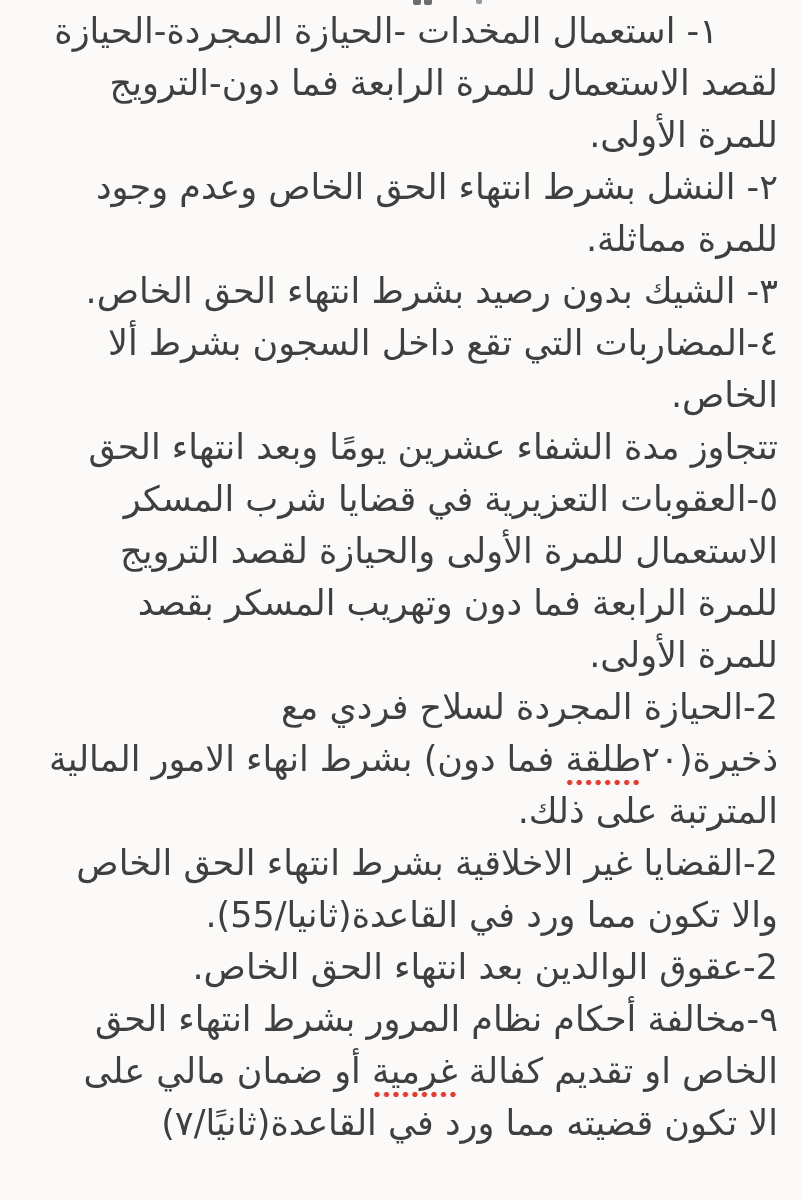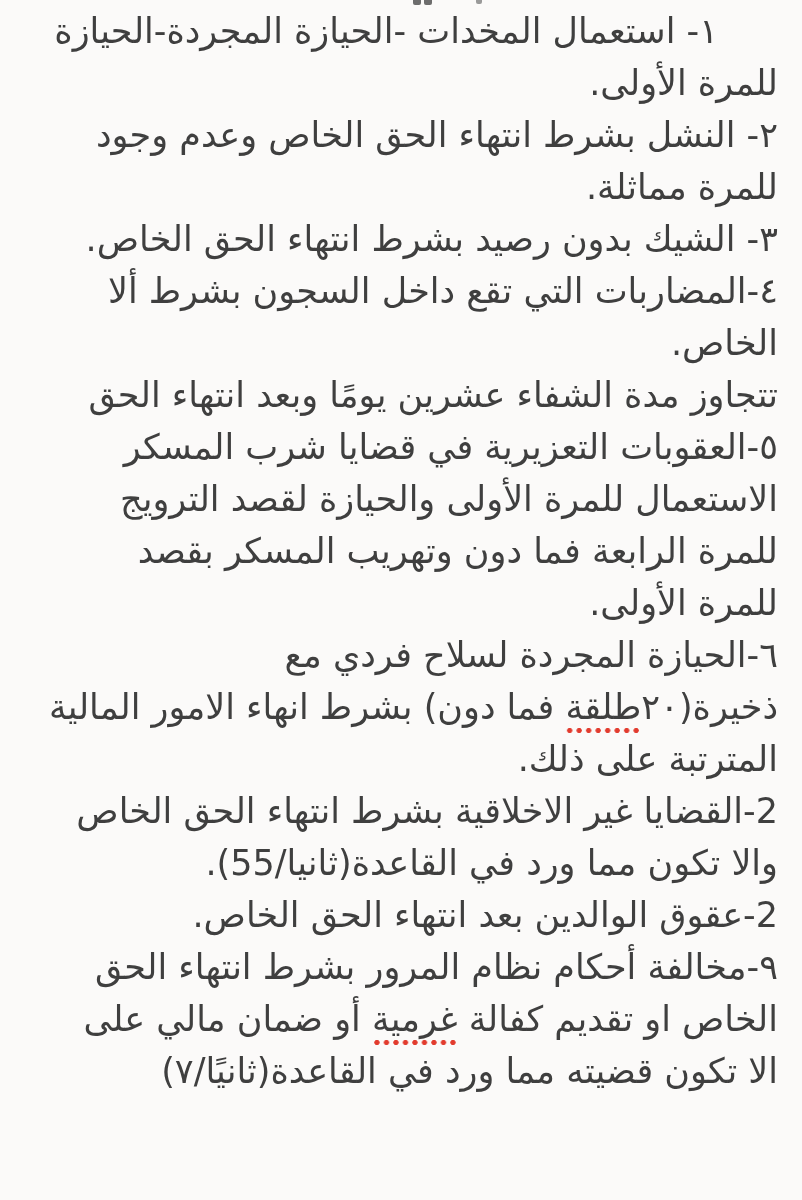--- a/index.html
+++ b/index.html
@@ -66,32 +66,33 @@
 <div class="page">
 
   <div class="remnant">
     <span class="m1"></span>
     <span class="m2"></span>
     <span class="m3"></span>
   </div>
 
   <div class="doc">
     <div class="line indent-first">١- استعمال المخدات -الحيازة المجردة-الحيازة</div>
+    <div class="line">لقصد الاستعمال للمرة الرابعة فما دون-الترويج</div>
     <div class="line">للمرة الأولى.</div>
     <div class="line">٢- النشل بشرط انتهاء الحق الخاص وعدم وجود</div>
     <div class="line">للمرة مماثلة.</div>
     <div class="line">٣- الشيك بدون رصيد بشرط انتهاء الحق الخاص.</div>
     <div class="line">٤-المضاربات التي تقع داخل السجون بشرط ألا</div>
     <div class="line">الخاص.</div>
     <div class="line">تتجاوز مدة الشفاء عشرين يومًا وبعد انتهاء الحق</div>
     <div class="line">٥-العقوبات التعزيرية في قضايا شرب المسكر</div>
     <div class="line">الاستعمال للمرة الأولى والحيازة لقصد الترويج</div>
     <div class="line">للمرة الرابعة فما دون وتهريب المسكر بقصد</div>
     <div class="line">للمرة الأولى.</div>
-    <div class="line">٦-الحيازة المجردة لسلاح فردي مع</div>
+    <div class="line">2-الحيازة المجردة لسلاح فردي مع</div>
     <div class="line">
       <span>ذخيرة(٢٠</span><span class="misspelled">طلقة</span><span> فما دون) بشرط انهاء الامور المالية</span>
     </div>
     <div class="line">المترتبة على ذلك.</div>
     <div class="line">2-القضايا غير الاخلاقية بشرط انتهاء الحق الخاص</div>
     <div class="line">والا تكون مما ورد في القاعدة(ثانيا/55).</div>
     <div class="line">2-عقوق الوالدين بعد انتهاء الحق الخاص.</div>
     <div class="line">٩-مخالفة أحكام نظام المرور بشرط انتهاء الحق</div>
     <div class="line">
       <span>الخاص او تقديم كفالة </span><span class="misspelled">غرمية</span><span> أو ضمان مالي على</span>

